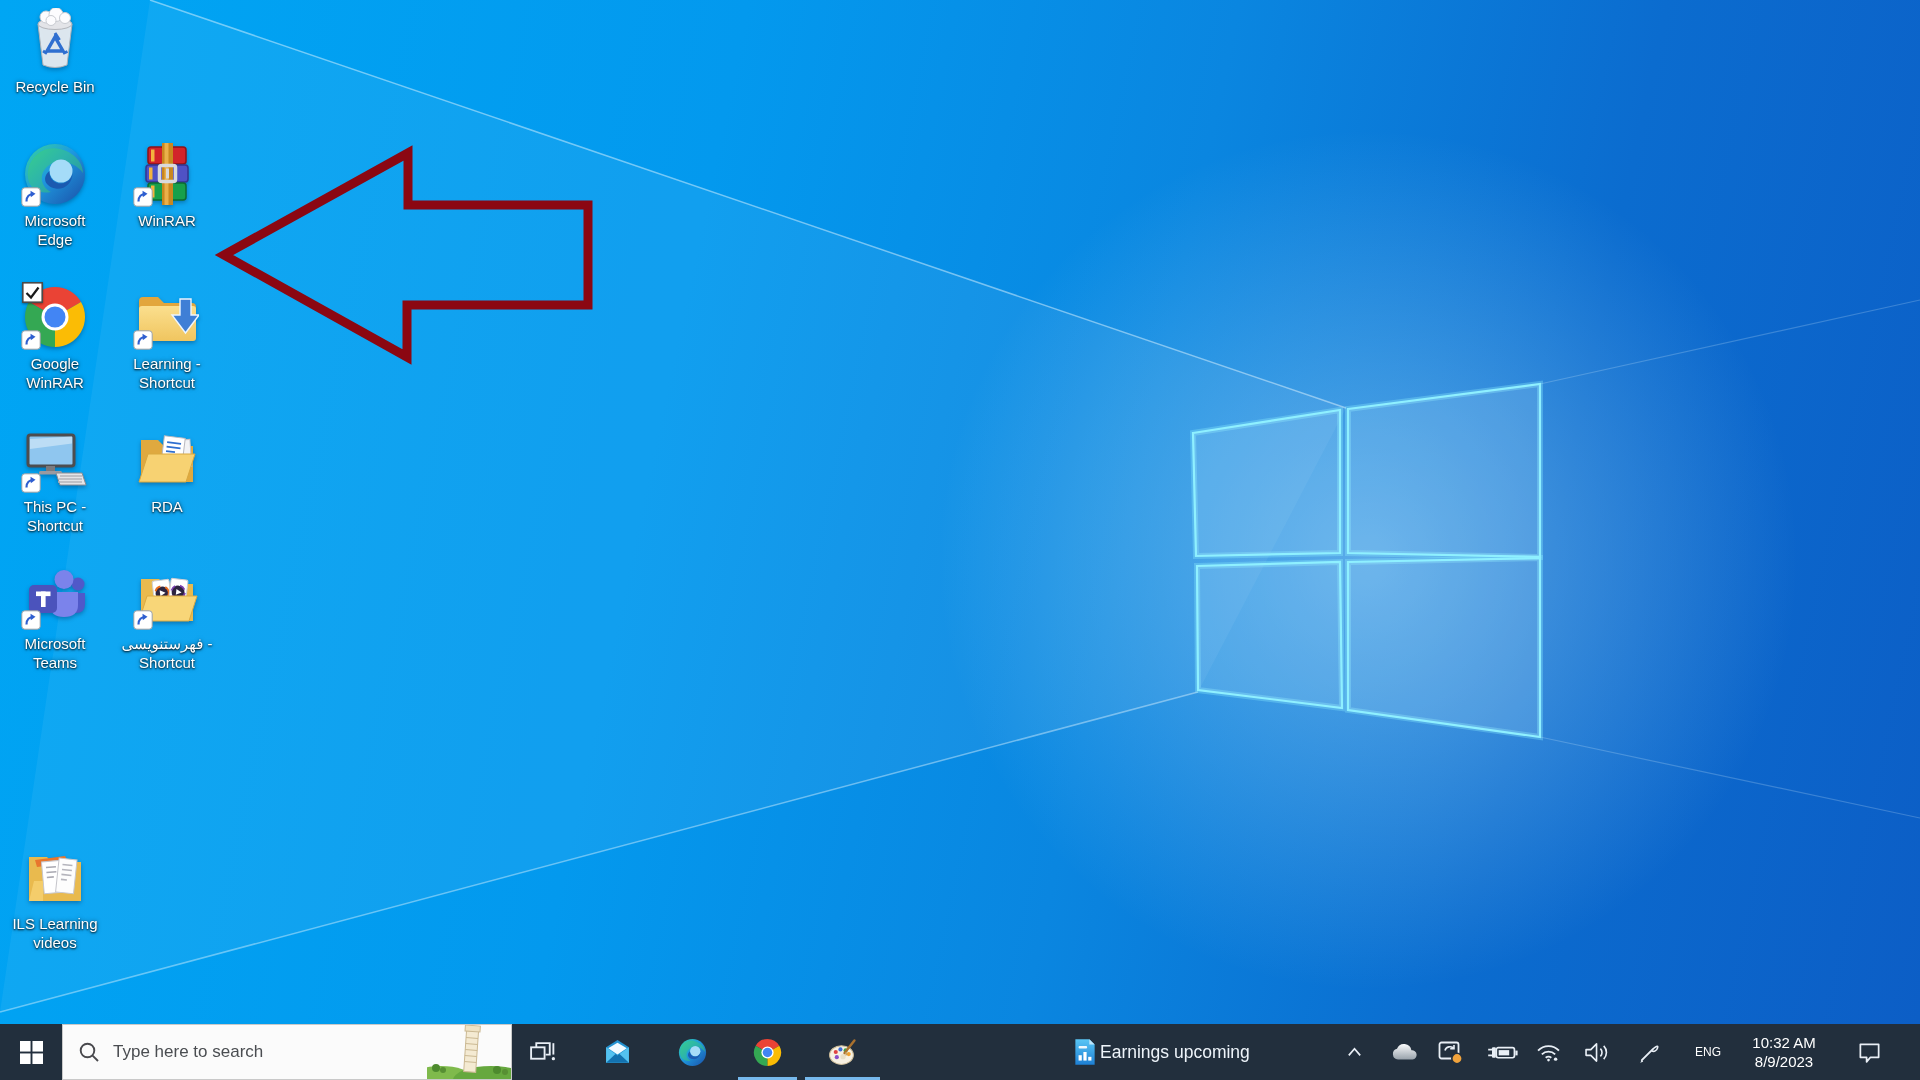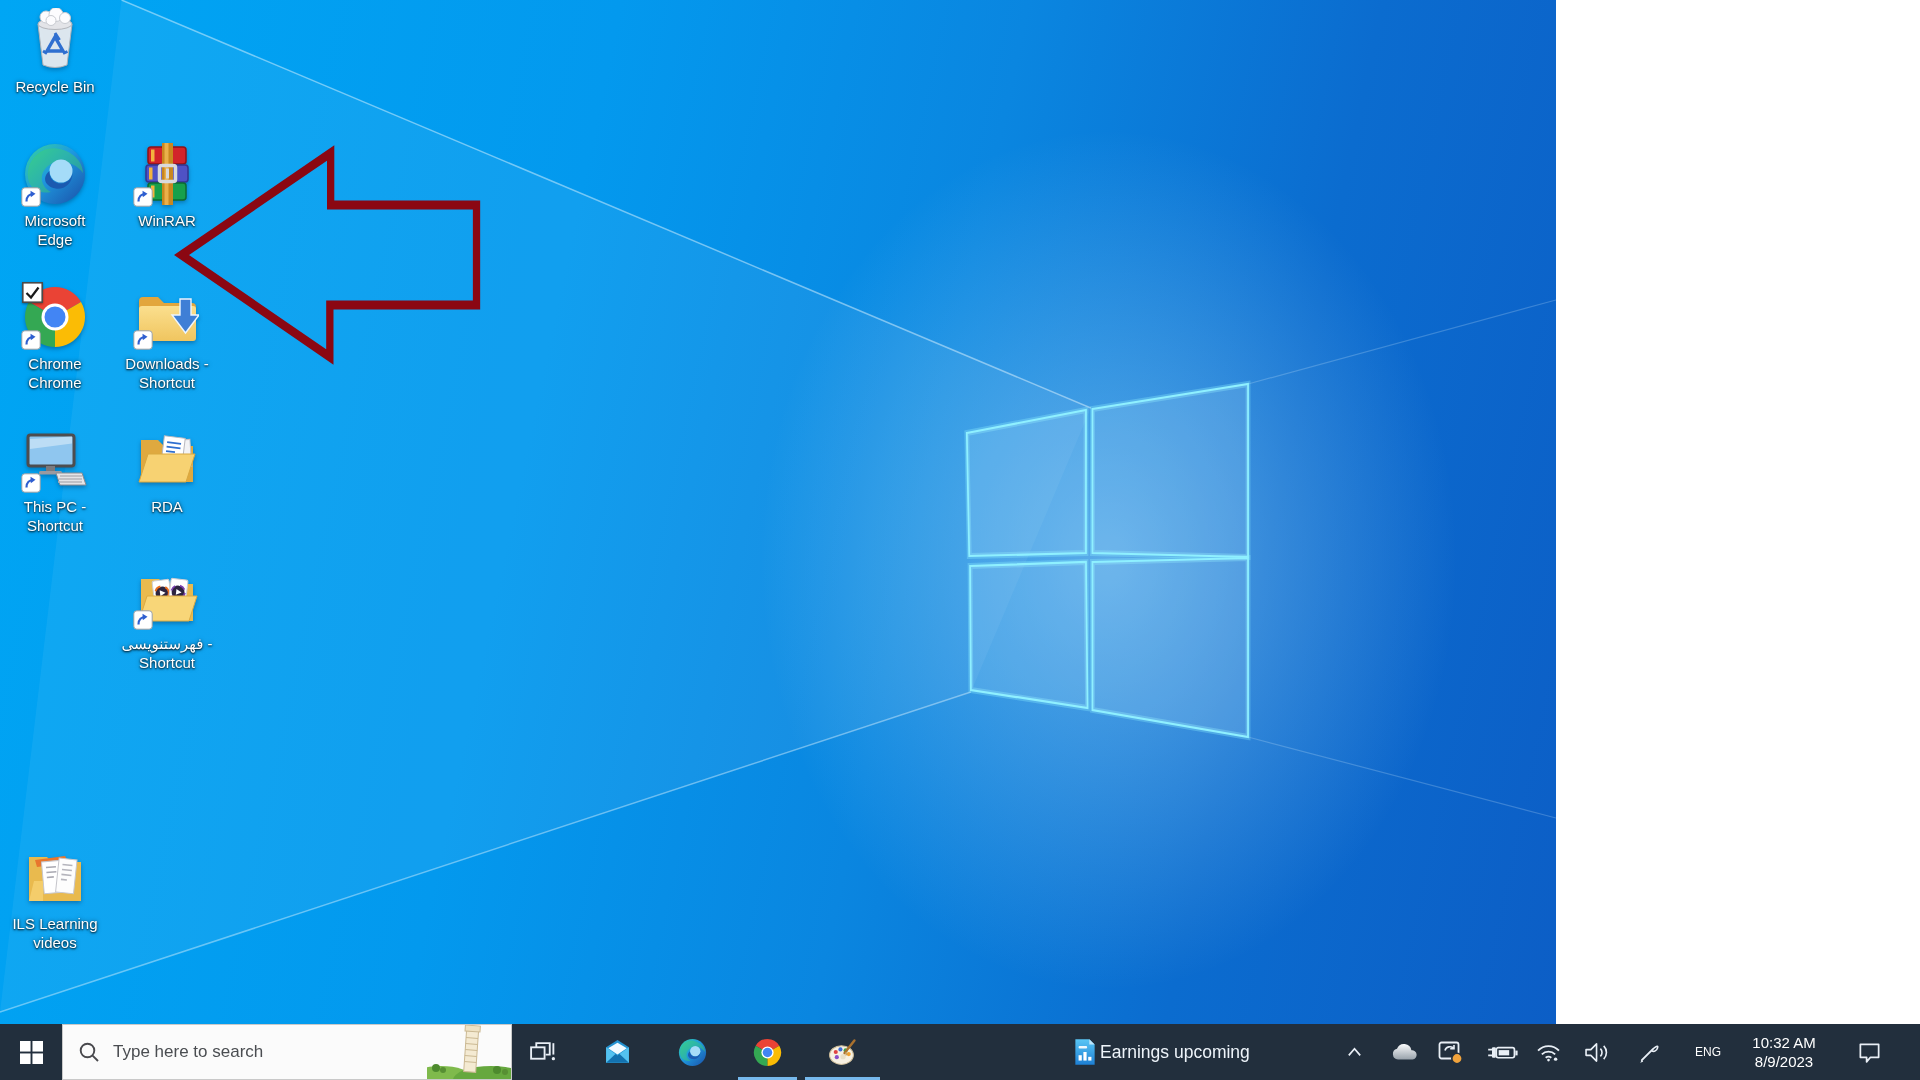--- a/index.html
+++ b/index.html
@@ -1,17 +1,17 @@
 <!DOCTYPE html>
 <html><head>
 <meta charset="utf-8">
 <style>
   html,body{margin:0;padding:0;width:1920px;height:1080px;overflow:hidden;
     font-family:"Liberation Sans",sans-serif;-webkit-font-smoothing:antialiased;}
-  .stage{position:relative;width:1556px;height:1080px;background:#737373;}
+  .stage{position:relative;width:1920px;height:1080px;background:#737373;}
 
   
   .desktop{position:absolute;inset:0 0 56px 0;
     background:linear-gradient(102deg,#00a6f4 0%,#0399ee 35%,#0a86e0 58%,#0b6ccf 78%,#0c5ec6 100%);}
   .wallpaper-svg{position:absolute;inset:0;width:100%;height:100%;}
 
   
   .dicon{position:absolute;width:108px;text-align:center;cursor:default;}
   .dicon-art{position:relative;width:64px;height:64px;margin:0 auto;}
   .dicon-art svg.main{width:64px;height:64px;display:block;filter:drop-shadow(0 2px 2px rgba(0,30,70,.35));}
@@ -376,35 +376,46 @@
         <svg class="main" viewBox="0 0 64 64">
             <use href="#sym-chrome"></use>
           </svg>
         <svg class="badge" viewBox="0 0 20 20">
             <use href="#sym-shortcut"></use>
           </svg>
         <svg class="checkbox" viewBox="0 0 21 21">
             <use href="#sym-check"></use>
           </svg>
       </div>
-      <div class="dicon-label">Chrome Chrome</div>
+      <div class="dicon-label">Google WinRAR</div>
     </div>
 
     <div class="dicon" style="left:1px;top:428px">
       <div class="dicon-art">
         <svg class="main" viewBox="0 0 64 64">
             <use href="#sym-thispc"></use>
           </svg>
         <svg class="badge" viewBox="0 0 20 20">
             <use href="#sym-shortcut"></use>
           </svg>
       </div>
       <div class="dicon-label">This PC - Shortcut</div>
     </div>
 
+    <div class="dicon" style="left:1px;top:565px">
+      <div class="dicon-art">
+        <svg class="main" viewBox="0 0 64 64">
+            <use href="#sym-teams"></use>
+          </svg>
+        <svg class="badge" viewBox="0 0 20 20">
+            <use href="#sym-shortcut"></use>
+          </svg>
+      </div>
+      <div class="dicon-label">Microsoft Teams</div>
+    </div>
 
 
     <div class="dicon" style="left:1px;top:845px">
       <div class="dicon-art">
           <svg class="main" viewBox="0 0 64 64">
             <use href="#sym-ilsfolder"></use>
           </svg>
         </div>
       <div class="dicon-label">ILS Learning videos</div>
     </div>
@@ -424,21 +435,21 @@
 
     <div class="dicon" style="left:113px;top:285px">
       <div class="dicon-art">
         <svg class="main" viewBox="0 0 64 64">
             <use href="#sym-downloads"></use>
           </svg>
         <svg class="badge" viewBox="0 0 20 20">
             <use href="#sym-shortcut"></use>
           </svg>
       </div>
-      <div class="dicon-label">Downloads - Shortcut</div>
+      <div class="dicon-label">Learning - Shortcut</div>
     </div>
 
     <div class="dicon" style="left:113px;top:428px">
       <div class="dicon-art">
           <svg class="main" viewBox="0 0 64 64">
             <use href="#sym-rda"></use>
           </svg>
         </div>
       <div class="dicon-label">RDA</div>
     </div>

